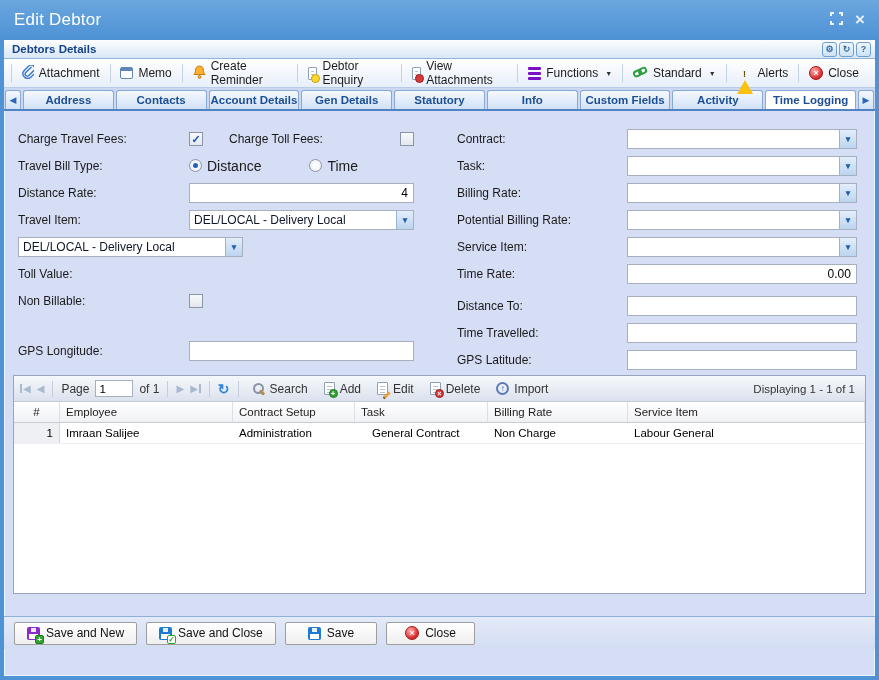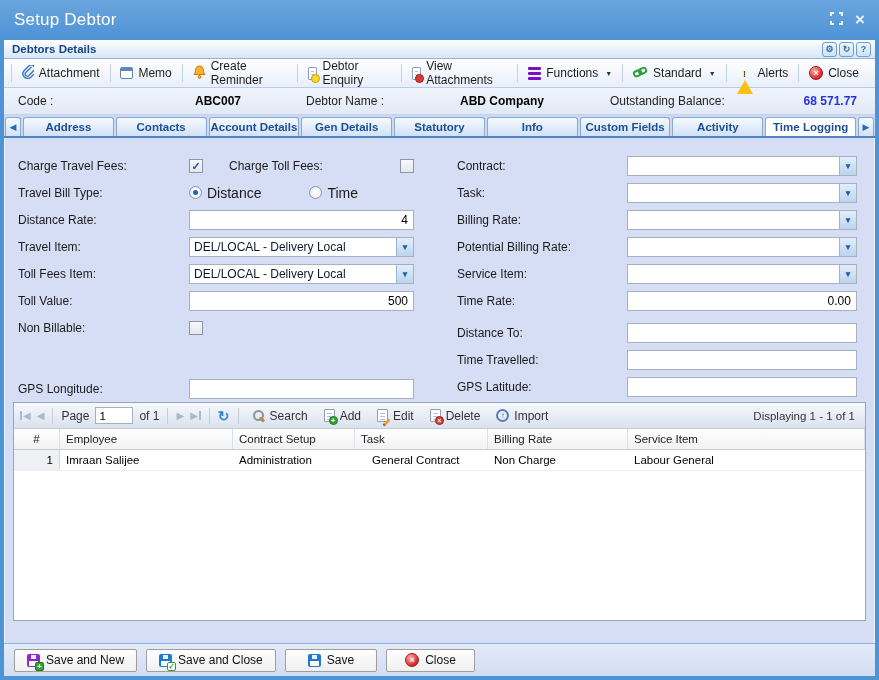--- a/index.html
+++ b/index.html
@@ -116,21 +116,21 @@
   .floppy::before { content:""; position:absolute; top:1px; left:4px; right:4px; height:4px; background:rgba(255,255,255,.9); }
   .floppy::after { content:""; position:absolute; bottom:1px; left:2px; right:2px; height:5px; background:#fff; }
   .fbadge { position:absolute; right:-4px; bottom:-4px; width:9px; height:9px; border-radius:2px; font-size:8px; font-weight:bold; display:flex; align-items:center; justify-content:center; z-index:2; }
 </style>
 </head>
 <body>
 
 <div class="window">
 
   <div class="titlebar">
-    <span class="title">Setup Debtor</span>
+    <span class="title">Edit Debtor</span>
     <span class="title-icons">
       <span>
         <svg width="13" height="13" viewBox="0 0 13 13">
             <path d="M1 4V1h3M9 1h3v3M12 9v3H9M4 12H1V9" stroke="#eaf2fb" stroke-width="2" fill="none"></path>
           </svg>
       </span>
       <span class="tclose">×</span>
     </span>
   </div>
 
@@ -217,28 +217,20 @@
       </span>
       <span style="margin-left:auto;"></span>
       <span class="tsep"></span>
       <span class="tbtn">
         <span class="close-circle">×</span>
         <span>Close</span>
       </span>
       <span style="width:6px;"></span>
     </div>
 
-    <div class="info-row">
-      <span class="l1">Code :</span>
-      <span class="v1">ABC007</span>
-      <span class="l2">Debtor Name :</span>
-      <span class="v2">ABD Company</span>
-      <span class="l3">Outstanding Balance:</span>
-      <span class="v3" style="color:#2233dd;">68 571.77</span>
-    </div>
 
     <div class="tabstrip">
       <span class="tab-scroll">◀</span>
       <span class="tab">Address</span>
       <span class="tab">Contacts</span>
       <span class="tab">Account Details</span>
       <span class="tab">Gen Details</span>
       <span class="tab">Statutory</span>
       <span class="tab">Info</span>
       <span class="tab">Custom Fields</span>
@@ -271,37 +263,35 @@
           <span class="ctrl"><input class="tinput num" value="4" style=""></span>
         </div>
         <div class="frow">
           <span class="lbl">Travel Item:</span>
           <span class="ctrl selectbox">
             <span class="selval">DEL/LOCAL - Delivery Local</span>
             <span class="selbtn">▾</span>
           </span>
         </div>
         <div class="frow">
-          <span class="lbl">Toll Fees Item:</span>
           <span class="ctrl selectbox">
             <span class="selval">DEL/LOCAL - Delivery Local</span>
             <span class="selbtn">▾</span>
           </span>
         </div>
         <div class="frow">
           <span class="lbl">Toll Value:</span>
-          <span class="ctrl"><input class="tinput num" value="500" style=""></span>
         </div>
         <div class="frow">
           <span class="lbl">Non Billable:</span>
           <span class="checkbox unchecked">
               <span class="mark">✓</span>
             </span>
         </div>
-        <div class="frow" style="margin-top:34px;">
+        <div class="frow" style="margin-top:23px;">
           <span class="lbl">GPS Longitude:</span>
           <span class="ctrl"><input class="tinput" value="" style=""></span>
         </div>
       </div>
 
       <div class="col-right">
         <div class="frow">
           <span class="lbl">Contract:</span>
           <span class="ctrl selectbox">
             <span class="selval"></span>

